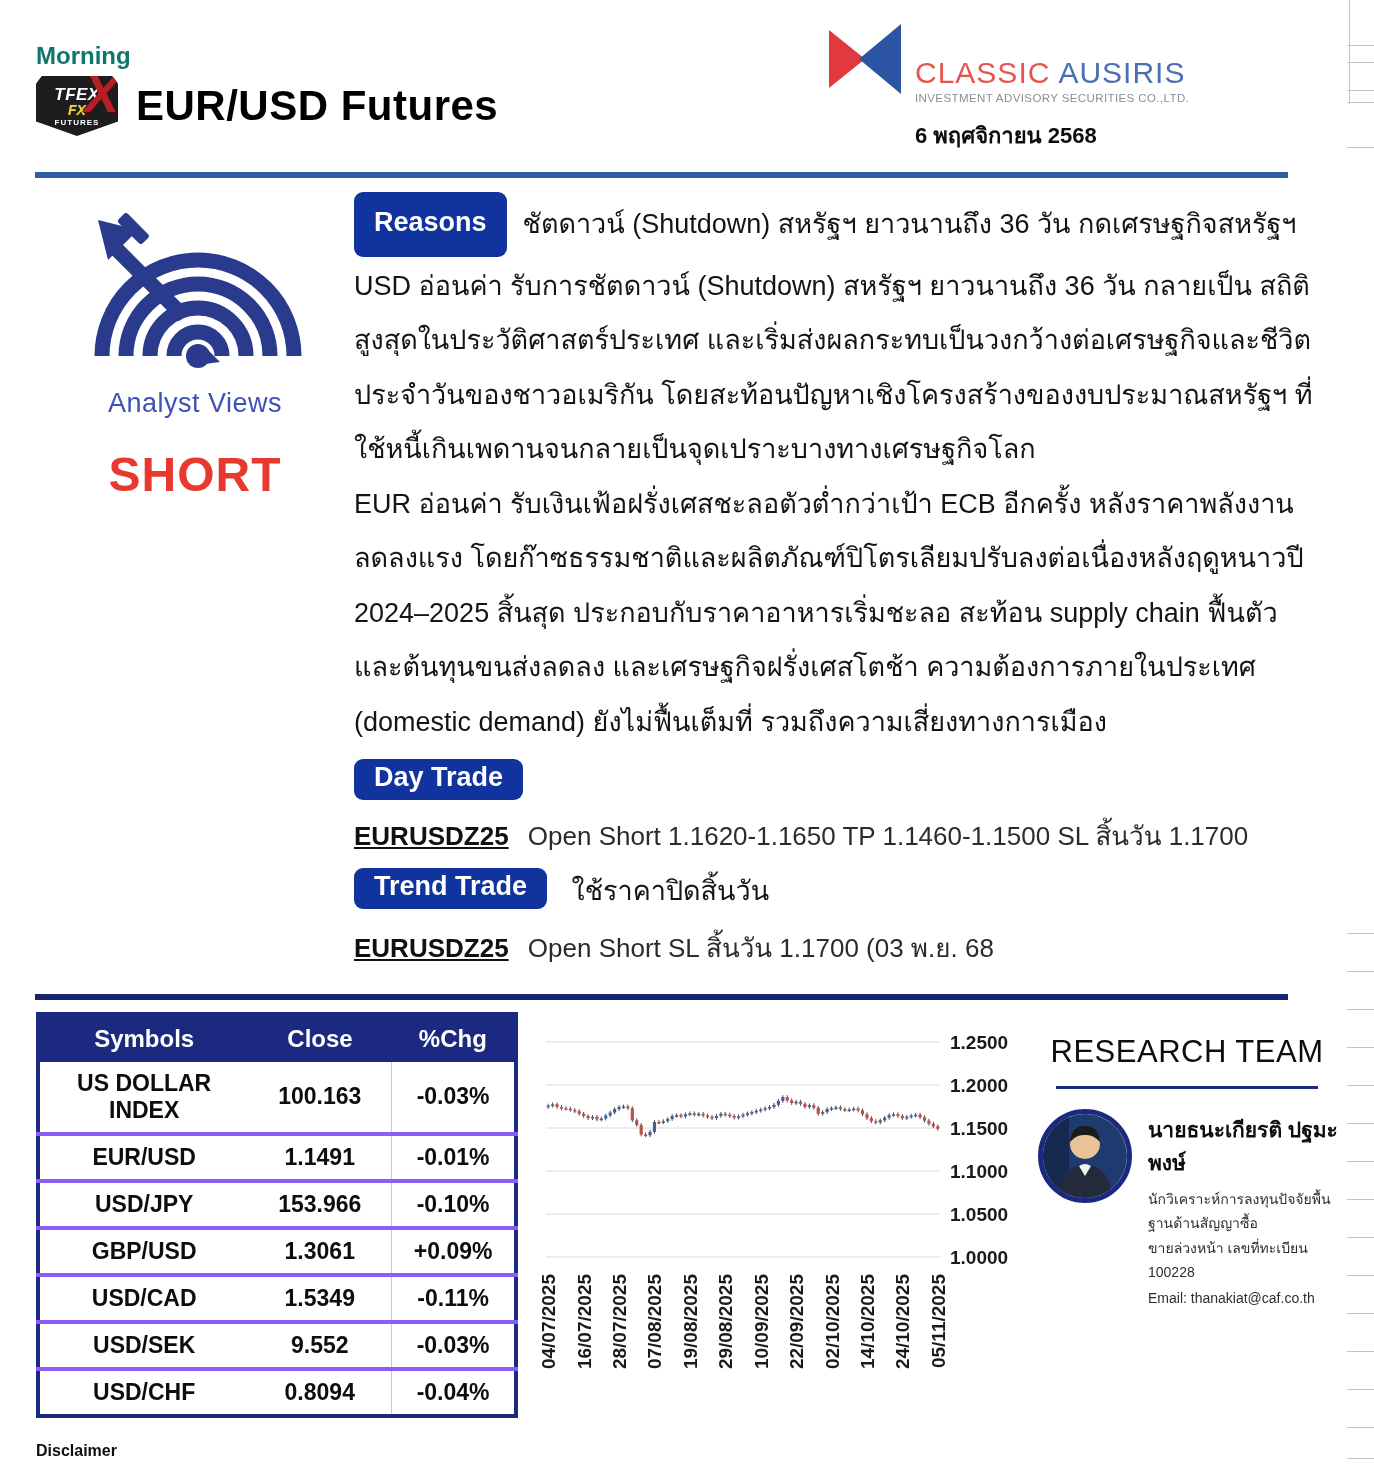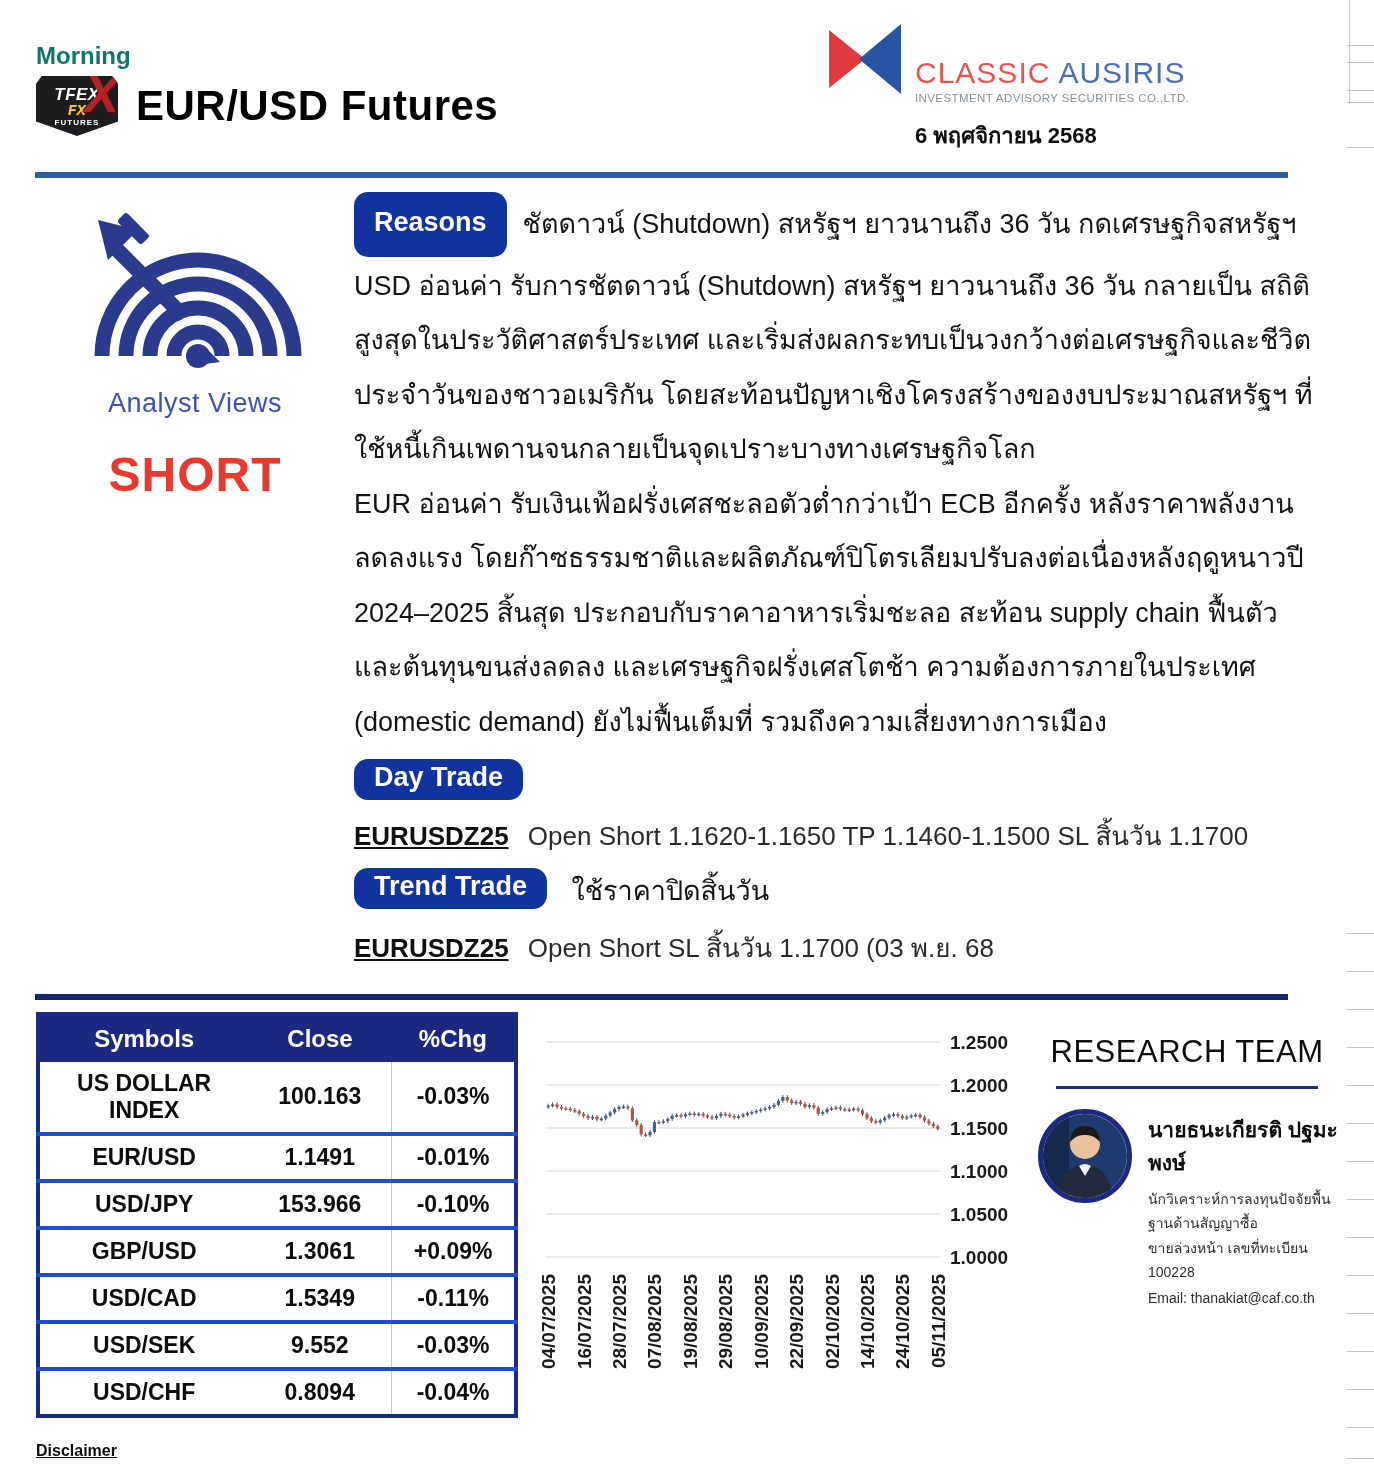--- a/index.html
+++ b/index.html
@@ -45,39 +45,39 @@
   .divider-top { position:absolute; left:35px; right:86px; bottom:0; height:6px; background:#2e5fa3; }
 
   
   .content-row { display:flex; padding:16px 40px 0 36px; }
   .analyst-col { width:318px; flex:0 0 auto; text-align:center; padding-top:14px; }
   .analyst-label { font-size:27px; color:#3f51b5; letter-spacing:0.5px; margin-top:6px; }
   .analyst-view { font-size:48px; font-weight:700; color:#e8392f; letter-spacing:1px; margin-top:28px; }
 
   .reasons-col { flex:1; max-width:960px; }
   .badge { display:inline-block; background:#10339e; color:#fff; font-weight:700;
-           font-size:27px; padding:3px 20px 7px; border-radius:14px; }
+           font-size:27px; padding:3px 20px 7px; border-radius:9px; }
   .reasons-col p { font-size:27px; line-height:2.02; color:#141414; }
   .badge-inline { vertical-align:middle; margin-right:16px; position:relative; top:-2px; }
   .trade-line { font-size:26px; color:#2b2b2b; margin:14px 0 10px; line-height:1.7; }
   .trade-line .sym { font-weight:700; text-decoration:underline; color:#111; margin-right:12px; }
   .day-badge { margin-top:10px; }
   .trend-row { margin-top:8px; }
   .trend-note { font-size:27px; color:#141414; margin-left:4px; vertical-align:middle; }
 
   .divider-bottom { height:6px; background:#16246e; margin:14px 86px 0 35px; }
 
   
   .bottom-row { display:flex; padding:12px 30px 0 36px; gap:22px; }
 
   
   .quotes { width:482px; flex:0 0 auto; border-collapse:collapse; border:4px solid #1b2a80; height:352px; }
   .quotes th { background:#1b2a80; color:#fff; font-size:24px; font-weight:700; padding:9px 4px; }
   .quotes td { font-size:23px; font-weight:700; color:#0d0d0d; text-align:center; padding:8px 4px; }
-  .quotes tr + tr td { border-top:4px solid #1d4ed8; }
+  .quotes tr + tr td { border-top:4px solid #8b5cf6; }
   .quotes td:nth-child(3) { border-left:1px solid #c9c9c9; }
   .quotes th:nth-child(1), .quotes td:nth-child(1) { width:44%; }
   .quotes th:nth-child(2), .quotes td:nth-child(2) { width:30%; }
   .quotes th:nth-child(3), .quotes td:nth-child(3) { width:26%; }
 
   .chart-box { width:468px; flex:0 0 auto; }
   .chart-box svg { display:block; }
 
   
   .research { flex:1; padding-top:22px; }
@@ -85,21 +85,21 @@
   .research-rule { width:262px; height:3px; background:#1b2a80; margin:16px auto 20px; }
   .profile { display:flex; gap:16px; padding-left:8px; }
   .avatar { width:94px; height:94px; border-radius:50%; border:5px solid #1b2a80; overflow:hidden; flex:0 0 auto; }
   .pinfo { padding-top:4px; }
   .pname { font-size:21px; font-weight:700; color:#0d0d0d; margin-bottom:8px; }
   .prole { font-size:14px; color:#2e2e2e; line-height:1.75; }
   .pemail { font-size:14px; color:#2e2e2e; line-height:1.9; }
 
   
   .disclaimer { padding:24px 42px 0 36px; }
-  .disc-title { font-size:16px; font-weight:700; text-decoration:underline; color:#0d0d0d; margin-bottom:14px; }
+  .disc-title { font-size:16px; font-weight:700; color:#0d0d0d; margin-bottom:14px; }
 
   
   .edge-h { position:absolute; width:27px; left:1347px; border-top:1px solid #c4c4c4; }
   .edge-v { position:absolute; left:1349px; top:0; width:1px; height:104px; background:#c4c4c4; }
 </style>
 </head>
 <body>
 
 <div class="header">
   <div class="eyebrow">Morning</div>

